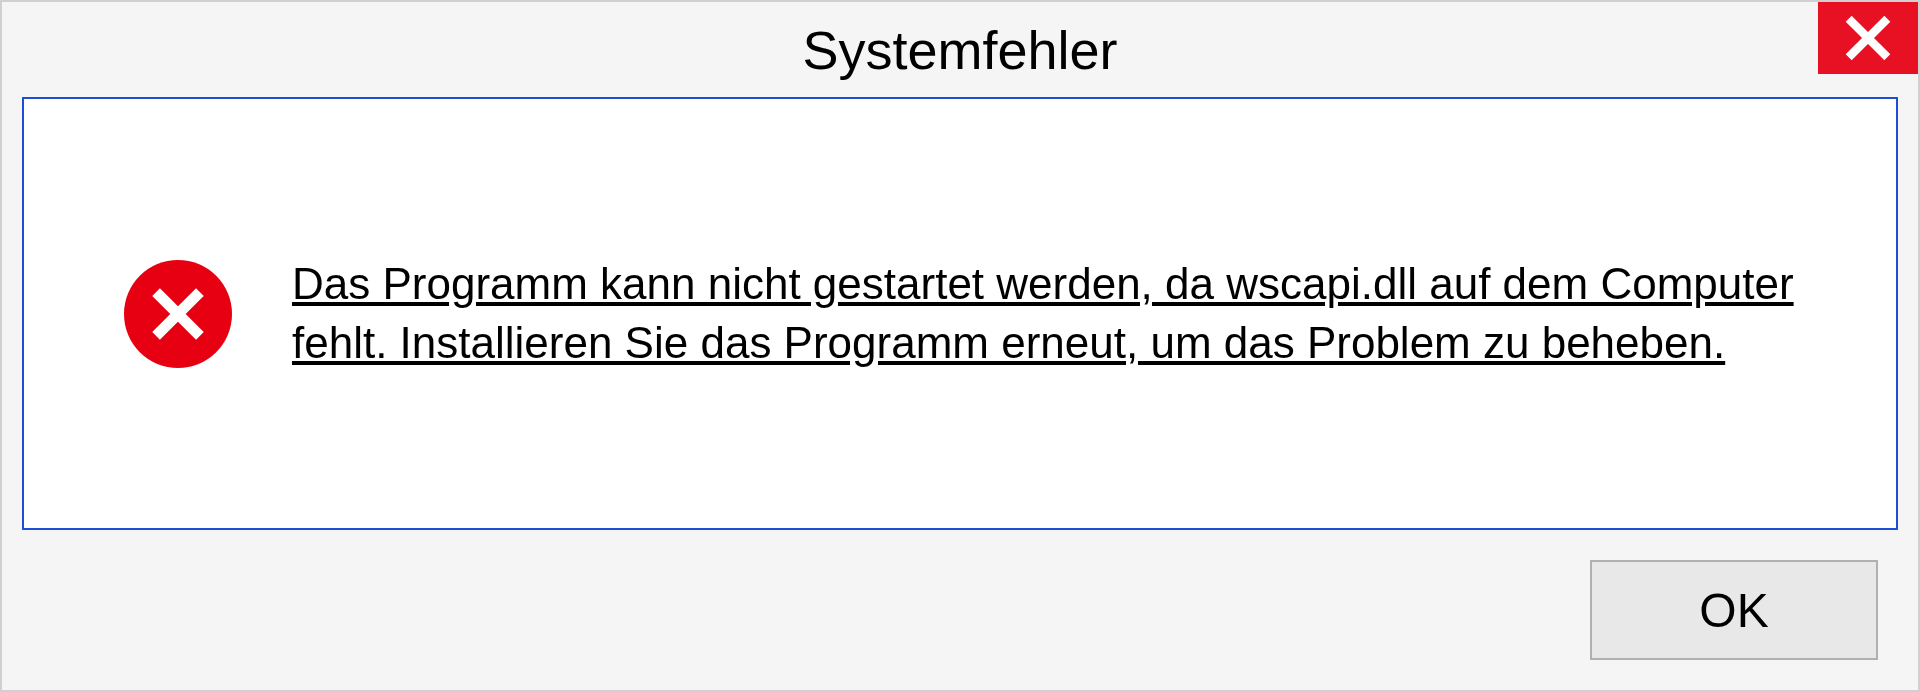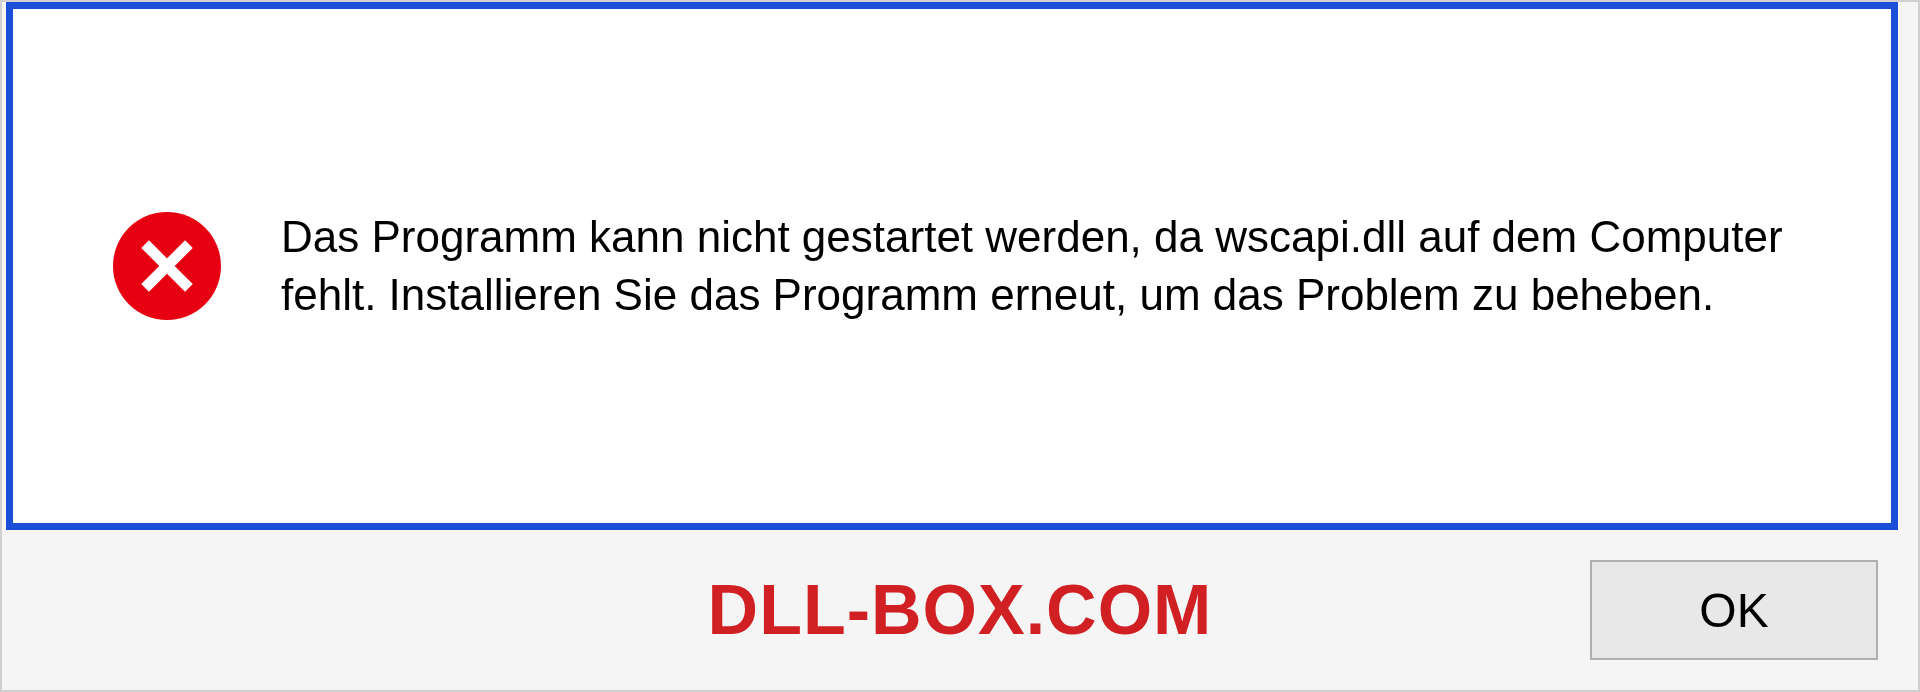--- a/index.html
+++ b/index.html
@@ -46,27 +46,28 @@
       display: flex;
       align-items: center;
       justify-content: center;
       cursor: pointer;
     }
     .close-btn svg {
       width: 56px;
       height: 56px;
     }
     .content-panel {
-      margin: 0 20px 0 4px;
+      margin: 0 20px 0 20px;
       background: #fff;
-      border: 7px solid #1d4ed8;
+      border: 2px solid #1d4ed8;
       flex: 1;
       display: flex;
       align-items: center;
       padding: 60px 80px 60px 100px;
+      text-decoration: underline;
     }
     .error-icon-wrap {
       flex-shrink: 0;
       margin-right: 60px;
     }
     .error-circle {
       width: 108px;
       height: 108px;
       border-radius: 50%;
       background: #e60012;
@@ -124,31 +125,38 @@
       display: flex;
       align-items: center;
       justify-content: center;
       cursor: pointer;
     }
   </style>
 </head>
 <body>
 
 <div class="dialog">
+  <div class="titlebar">
+    <div class="title">Systemfehler</div>
+    <div class="close-btn">
+      <svg viewBox="0 0 24 24">
+        <path d="M5 5 L19 19 M19 5 L5 19" stroke="#fff" stroke-width="3.6" stroke-linecap="square" fill="none"></path>
+      </svg>
+    </div>
+  </div>
 
   <div class="content-panel">
     <div class="error-icon-wrap">
       <div class="error-circle">
         <svg viewBox="0 0 24 24">
           <path d="M5 5 L19 19 M19 5 L5 19" stroke="#fff" stroke-width="4.2" stroke-linecap="square" fill="none"></path>
         </svg>
       </div>
     </div>
     <div class="message">Das Programm kann nicht gestartet werden, da wscapi.dll auf dem Computer fehlt. Installieren Sie das Programm erneut, um das Problem zu beheben.</div>
   </div>
 
   <div class="footer">
-    <div class="watermark">DLL-BOX.COM</div>
     <div class="ok-btn">
       <span>OK</span>
     </div>
   </div>
 </div>
 
 </body></html>

